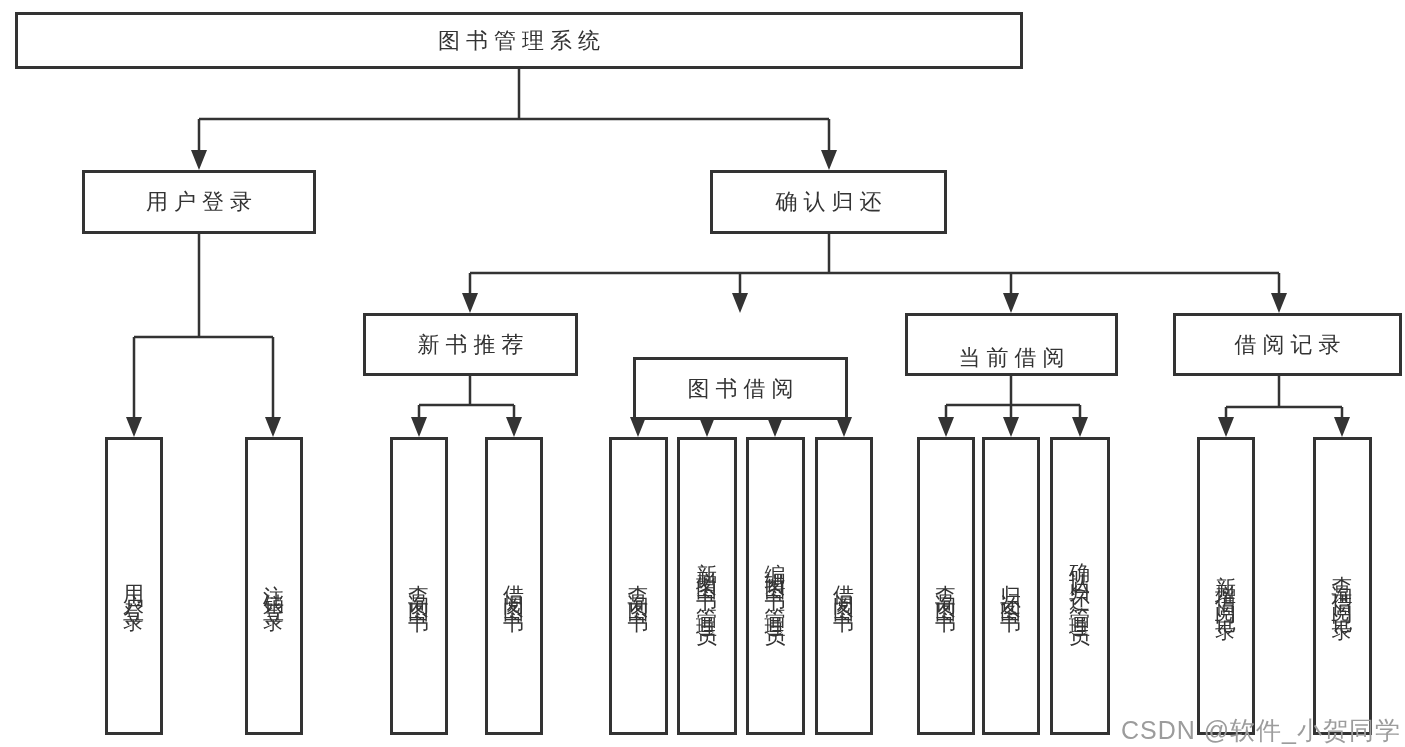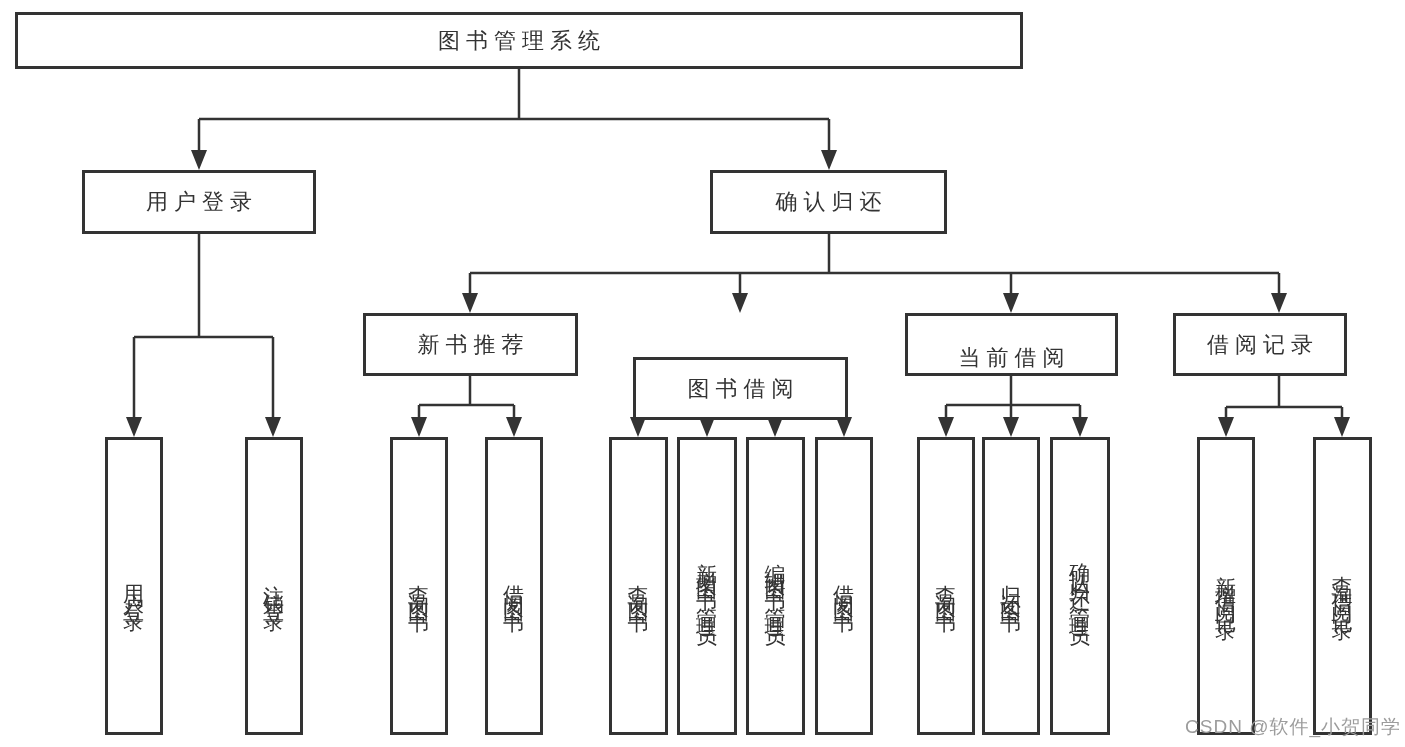--- a/index.html
+++ b/index.html
@@ -37,21 +37,21 @@
     text-orientation: mixed;
     font-size: 21px;
     letter-spacing: 9px;
     line-height: 1;
     white-space: nowrap;
   }
   .watermark {
     position: absolute;
     right: 4px;
     top: 714px;
-    font-size: 19px;
+    font-size: 25px;
     letter-spacing: 1px;
     color: #9c9c9c;
     white-space: nowrap;
   }
 </style>
 </head>
 <body>
 
 <div class="stage">
 
@@ -123,21 +123,21 @@
 
   <div class="node h" style="left:363px; top:313px; width:215px; height:63px;align-items:center;">
     <span>新书推荐</span>
   </div>
   <div class="node h" style="left:633px; top:313px; width:215px; height:63px;margin-top:44px;">
     <span>图书借阅</span>
   </div>
   <div class="node h" style="left:905px; top:313px; width:213px; height:63px;align-items:flex-end;">
     <span>当前借阅</span>
   </div>
-  <div class="node h" style="left:1173px; top:313px; width:174px; height:63px;">
+  <div class="node h" style="left:1173px; top:313px; width:229px; height:63px;">
     <span>借阅记录</span>
   </div>
 
   <div class="node v" style="left:105px; top:437px; width:58px; height:298px;">
     <span>用户登录</span>
   </div>
   <div class="node v" style="left:245px; top:437px; width:58px; height:298px;">
     <span>注销登录</span>
   </div>
 

